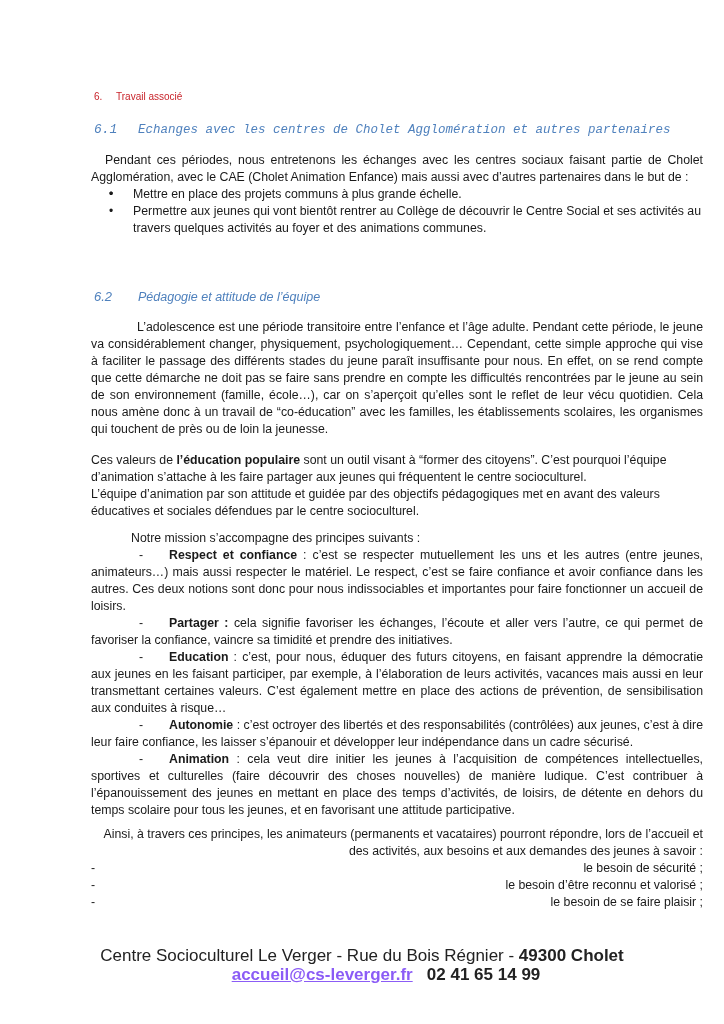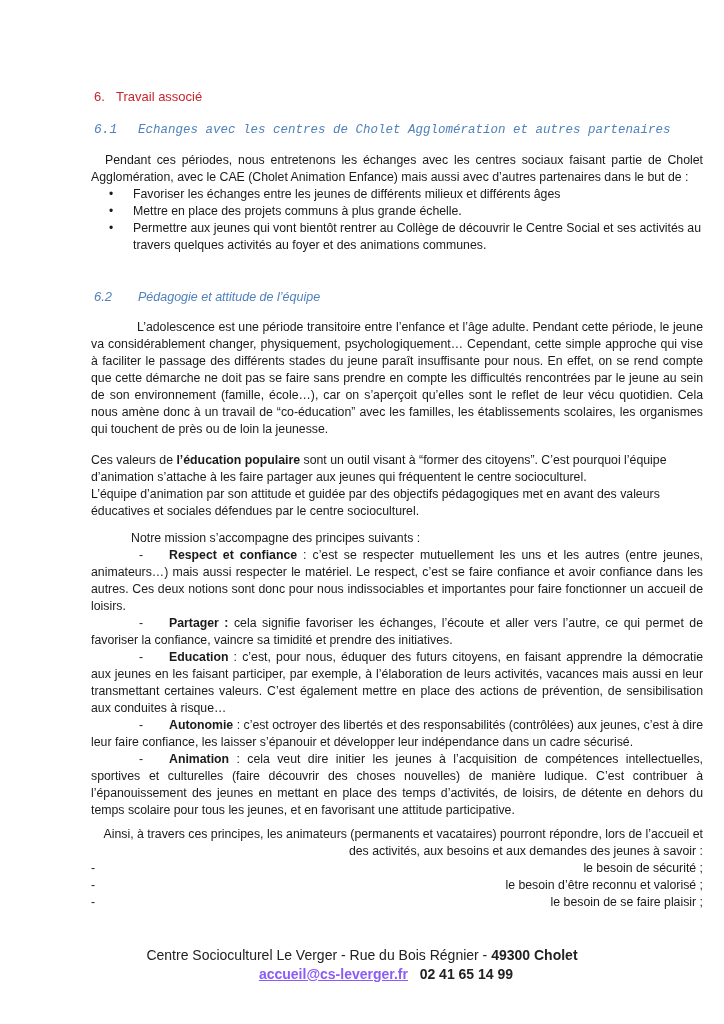--- a/index.html
+++ b/index.html
@@ -3,21 +3,21 @@
   <meta charset="utf-8">
   <style>
     html, body { margin: 0; padding: 0; background: #ffffff; }
     body {
       width: 724px; height: 1024px; position: relative; overflow: hidden;
       font-family: "Liberation Sans", sans-serif; color: #1a1a1a;
       font-size: 12.3px; line-height: 17px;
     }
     .page { position: absolute; left: 0; top: 0; width: 724px; height: 1024px; }
     .h1 {
-      position: absolute; left: 94px; top: 88px; color: #c8242b; font-size: 13px;
+      position: absolute; left: 94px; top: 88px; color: #c8242b; font-size: 10px;
     }
     .h1 .num { display: inline-block; width: 22px; }
     .h2 {
       position: absolute; color: #4f81bd; font-style: italic; font-size: 12.5px;
     }
     .h2 .num { display: inline-block; width: 44px; font-size: 13px; }
     .block { position: absolute; left: 91px; width: 612px; text-align: justify; }
     .p { margin: 0; }
     .indent-small { text-indent: 14px; }
     .indent-big { text-indent: 46px; }
@@ -25,42 +25,42 @@
     ul.bullets li { position: relative; padding-left: 42px; text-align: left; }
     ul.bullets li .dot {
       position: absolute; left: 18px; top: 0; font-size: 12px;
     }
     .dash-item { text-align: justify; }
     .bold { font-weight: bold; }
     .mission-title { padding-left: 40px; font-weight: normal; }
     .plain-dash { position: relative; padding-left: 44px; }
     .plain-dash .d { position: absolute; left: 0; top: 0; }
     .footer {
-      position: absolute; left: 0; width: 724px; text-align: center; font-size: 14px; color: #222;
+      position: absolute; left: 0; width: 724px; text-align: center; font-size: 17px; color: #222;
     }
     .footer a { color: #8b5cf6; text-decoration: underline; font-weight: bold; margin-left: 48px; }
     .footer .b { font-weight: bold; }
   </style>
 </head>
 <body>
 
 <div class="page">
 
   <div class="h1">
     <span class="num">6.</span><span>Travail associé</span>
   </div>
 
   <div class="h2" style="left:94px; top:121px;font-family:Liberation Mono, monospace;">
     <span class="num">6.1</span><span>Echanges avec les centres de Cholet Agglomération et autres partenaires</span>
   </div>
 
   <div class="block" style="top:152px;">
     <p class="p indent-small">Pendant ces périodes, nous entretenons les échanges avec les centres sociaux faisant partie de Cholet Agglomération, avec le CAE (Cholet Animation Enfance) mais aussi avec d’autres partenaires dans le but de :</p>
     <ul class="bullets">
-      <li><span class="dot">•</span><span>Favoriser les échanges entre les jeunes de différents milieux et différents âges</span></li>
+      <li><span class="dot">•</span></li>
       <li><span class="dot">•</span><span>Mettre en place des projets communs à plus grande échelle.</span></li>
       <li><span class="dot">•</span><span>Permettre aux jeunes qui vont bientôt rentrer au Collège de découvrir le Centre Social et ses activités au travers quelques activités au foyer et des animations communes.</span></li>
     </ul>
   </div>
 
   <div class="h2" style="left:94px; top:288px;">
     <span class="num">6.2</span><span>Pédagogie et attitude de l’équipe</span>
   </div>
 
   <div class="block" style="top:319px;">

